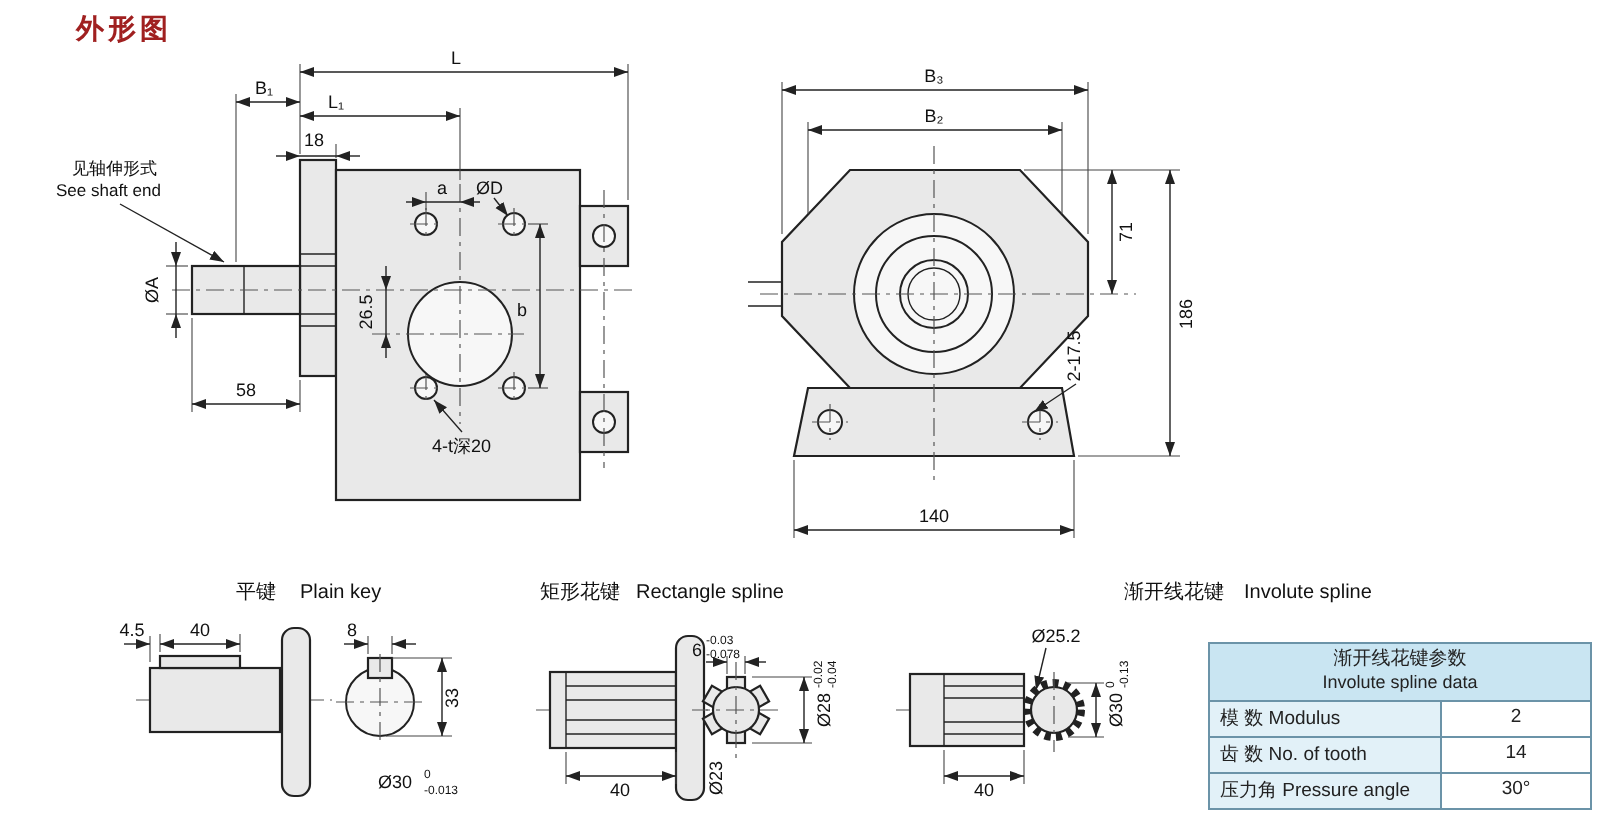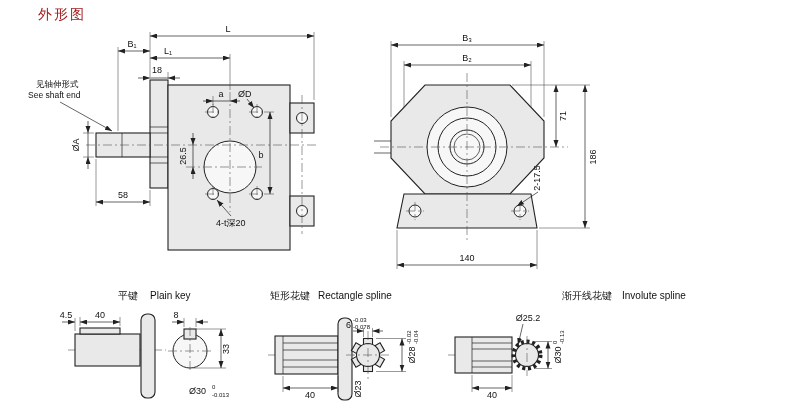--- a/index.html
+++ b/index.html
@@ -1,18 +1,18 @@
 <!DOCTYPE html>
 <html><head>
 <meta charset="utf-8">
 <style>
   html,body{margin:0;padding:0;background:#fff;}
   .page{position:relative;width:800px;height:414px;background:#fff;overflow:hidden;
         font-family:"Liberation Sans",sans-serif;}
-  .page-title{position:absolute;left:38px;top:6px;font-size:14px;font-weight:normal;
+  .page-title{position:absolute;left:38px;top:6px;font-size:14px;font-weight:bold;
         color:#a02020;letter-spacing:2px;}
   svg{position:absolute;left:0;top:0;}
   svg text{fill:#111;font-family:"Liberation Sans",sans-serif;}
   .dim{font-size:9px;}
   .tol{font-size:6px;}
   .lbl{font-size:10px;}
   .note{font-size:8.5px;}
   .tm{text-anchor:middle;}
   .te{text-anchor:end;}
   .o{fill:#e9e9e9;stroke:#222;stroke-width:1.1;}
@@ -312,14 +312,32 @@
         <line class="dl" x1="548" y1="341.5" x2="548" y2="368.5" marker-start="url(#mS)" marker-end="url(#mE)"></line>
         <g transform="translate(559,355) rotate(-90)">
           <text class="dim tm" x="0" y="2">Ø30</text>
           <text class="tol" x="11" y="-2">0</text>
           <text class="tol" x="11" y="5">-0.13</text>
         </g>
       </g>
     </g>
   </svg>
 
+  <div class="tbl">
+    <div class="tbl-h">
+      <div>渐开线花键参数</div>
+      <div class="en">Involute  spline data</div>
+    </div>
+    <div class="tbl-r">
+      <div class="c1">模  数 Modulus</div>
+      <div class="c2">2</div>
+    </div>
+    <div class="tbl-r">
+      <div class="c1">齿  数 No. of tooth</div>
+      <div class="c2">14</div>
+    </div>
+    <div class="tbl-r">
+      <div class="c1">压力角 Pressure angle</div>
+      <div class="c2">30°</div>
+    </div>
+  </div>
 
 </div>
 
 </body></html>

